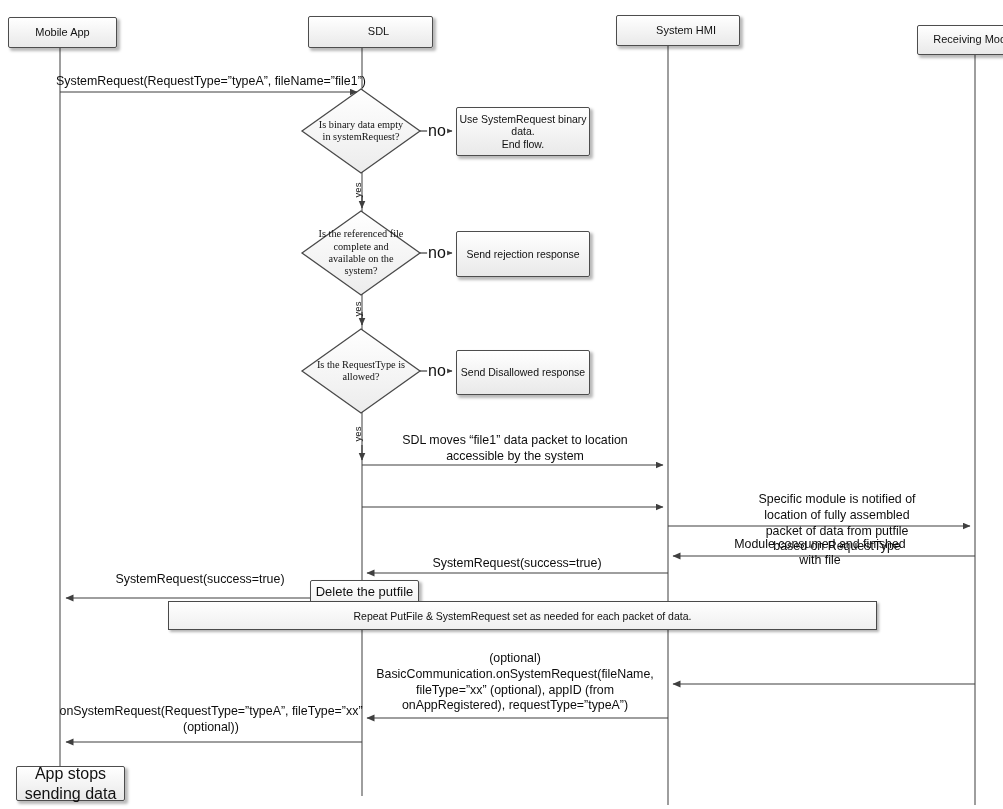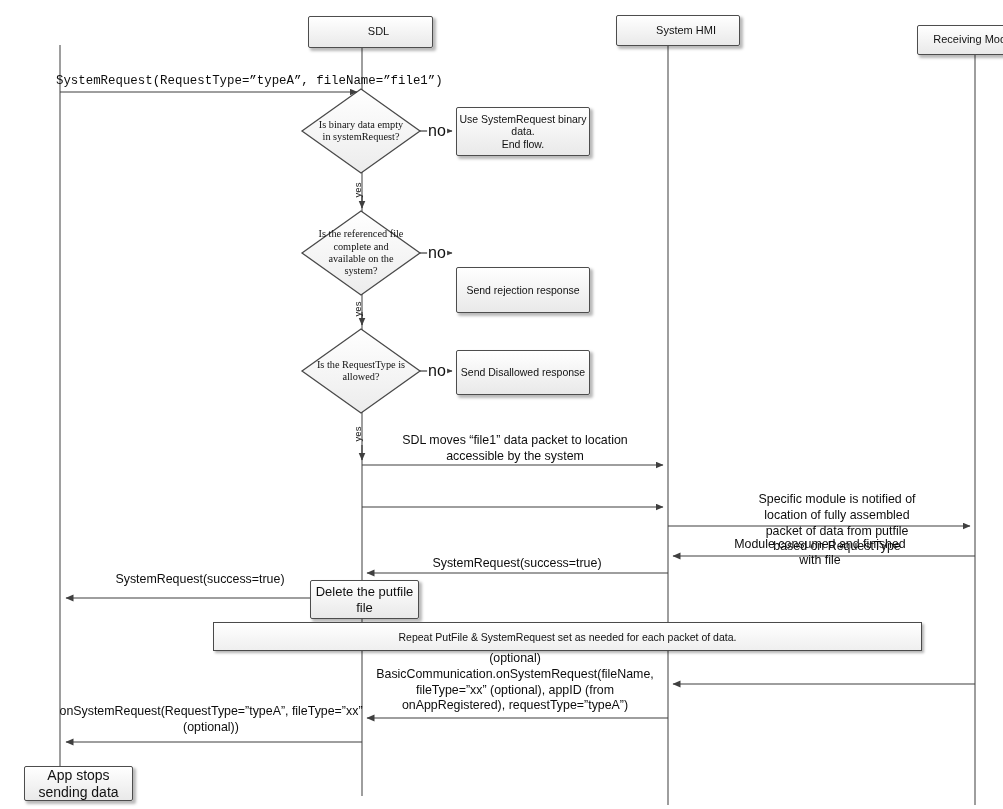--- a/index.html
+++ b/index.html
@@ -17,21 +17,21 @@
   }
   .dbox{font-size:10.5px;}
   .dtext{
     position:absolute;z-index:2;display:flex;align-items:center;justify-content:center;
     font-size:10.3px;line-height:1.2;text-align:center;white-space:pre-line;font-family:Liberation Serif, serif;
   }
   .msg{
     position:absolute;z-index:2;font-size:12.4px;line-height:15.8px;text-align:center;
     white-space:pre-line;transform:translateX(-50%);color:#0d0d0d;
   }
-  .msg.la{transform:none;text-align:right;white-space:nowrap;font-family:Liberation Mono, monospace;}
+  .msg.la{transform:none;text-align:right;white-space:nowrap;}
   .nlabel{
     position:absolute;z-index:2;font-size:16px;line-height:1;background:#fff;
     padding:0 1px;transform:translate(-50%,-50%);
   }
   .ylabel{
     position:absolute;z-index:2;font-size:9.5px;line-height:1;
     transform:translate(-50%,-50%) rotate(-90deg);
   }
   .band{
     position:absolute;z-index:2;display:flex;align-items:center;justify-content:center;
@@ -78,20 +78,21 @@
     <line x1="362" y1="507" x2="663" y2="507" stroke="#3f3f3f" stroke-width="1.2" marker-end="url(#arr)"></line>
     <line x1="668" y1="526" x2="970" y2="526" stroke="#3f3f3f" stroke-width="1.2" marker-end="url(#arr)"></line>
     <line x1="975" y1="556" x2="673" y2="556" stroke="#3f3f3f" stroke-width="1.2" marker-end="url(#arr)"></line>
     <line x1="668" y1="573" x2="367" y2="573" stroke="#3f3f3f" stroke-width="1.2" marker-end="url(#arr)"></line>
     <line x1="310" y1="598" x2="66" y2="598" stroke="#3f3f3f" stroke-width="1.2" marker-end="url(#arr)"></line>
     <line x1="975" y1="684" x2="673" y2="684" stroke="#3f3f3f" stroke-width="1.2" marker-end="url(#arr)"></line>
     <line x1="668" y1="718" x2="367" y2="718" stroke="#3f3f3f" stroke-width="1.2" marker-end="url(#arr)"></line>
     <line x1="362" y1="742" x2="66" y2="742" stroke="#3f3f3f" stroke-width="1.2" marker-end="url(#arr)"></line>
   </svg>
 
+  <div class="node" style="left:8px;top:17px;width:107px;height:29px;"><span>Mobile App</span></div>
   <div class="node" style="left:308px;top:16px;width:107px;height:30px;padding-left:16px;"><span>SDL</span></div>
   <div class="node" style="left:616px;top:15px;width:106px;height:29px;padding-left:16px;"><span>System HMI</span></div>
   <div class="node" style="left:917px;top:25px;width:118px;height:28px;"><span>Receiving Module</span></div>
 
   <div class="dtext" style="left:303px;top:89px;width:116px;height:84px;">Is binary data empty
 in systemRequest?</div>
   <div class="dtext" style="left:303px;top:211px;width:116px;height:84px;">Is the referenced file
 complete and
 available on the
 system?</div>
@@ -101,35 +102,35 @@
   <span class="nlabel" style="left:437px;top:131px;">no</span>
   <span class="nlabel" style="left:437px;top:253px;">no</span>
   <span class="nlabel" style="left:437px;top:371px;">no</span>
   <span class="ylabel" style="left:358px;top:190px;">yes</span>
   <span class="ylabel" style="left:358px;top:309px;">yes</span>
   <span class="ylabel" style="left:358px;top:434px;">yes</span>
 
   <div class="node dbox" style="left:456px;top:107px;width:132px;height:47px;">Use SystemRequest binary
 data.
 End flow.</div>
-  <div class="node dbox" style="left:456px;top:231px;width:132px;height:44px;margin-top:36px;">Send rejection response</div>
+  <div class="node dbox" style="left:456px;top:231px;width:132px;height:44px;">Send rejection response</div>
   <div class="node dbox" style="left:456px;top:350px;width:132px;height:43px;">Send Disallowed response</div>
 
   <div class="msg la" style="left:56px;top:74px;">SystemRequest(RequestType=”typeA”, fileName=”file1”)</div>
   <div class="msg" style="left:515px;top:433px;">SDL moves “file1” data packet to location
 accessible by the system</div>
   <div class="msg" style="left:837px;top:492px;">Specific module is notified of location of fully assembled
 packet of data from putfile based on RequestType</div>
   <div class="msg" style="left:820px;top:537px;">Module consumed and finished with file</div>
   <div class="msg" style="left:517px;top:556px;">SystemRequest(success=true)</div>
   <div class="msg" style="left:200px;top:572px;">SystemRequest(success=true)</div>
   <div class="msg" style="left:515px;top:651px;">(optional)
 BasicCommunication.onSystemRequest(fileName,
 fileType=”xx” (optional), appID (from
 onAppRegistered), requestType=”typeA”)</div>
   <div class="msg" style="left:211px;top:704px;">onSystemRequest(RequestType=”typeA”, fileType=”xx”
 (optional))</div>
 
   <div class="node" style="left:310px;top:580px;width:107px;height:37px;font-size:13px;">Delete the putfile file</div>
-  <div class="band" style="left:168px;top:622px;width:707px;height:27px;margin-left:45px;">Repeat PutFile &amp; SystemRequest set as needed for each packet of data.</div>
-  <div class="node" style="left:24px;top:766px;width:107px;height:33px;font-size:14px;">App stops sending data</div>
+  <div class="band" style="left:168px;top:601px;width:707px;height:27px;">Repeat PutFile &amp; SystemRequest set as needed for each packet of data.</div>
+  <div class="node" style="left:16px;top:766px;width:107px;height:33px;font-size:16px;">App stops sending data</div>
 
 </div>
 
 </body></html>

